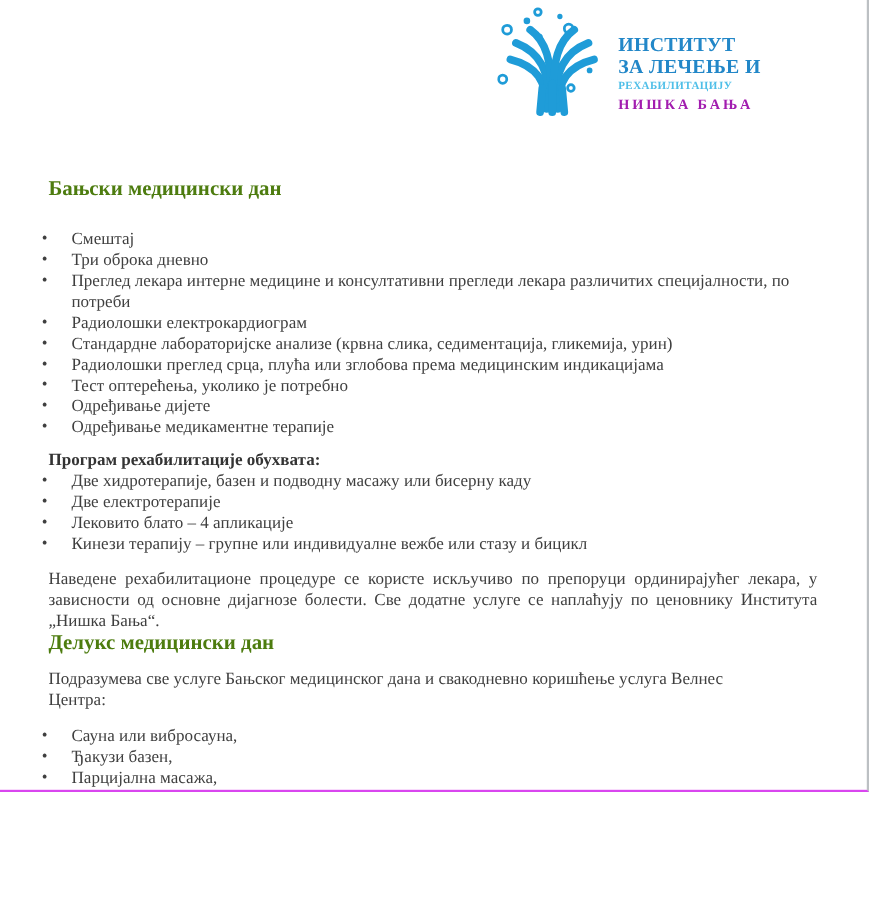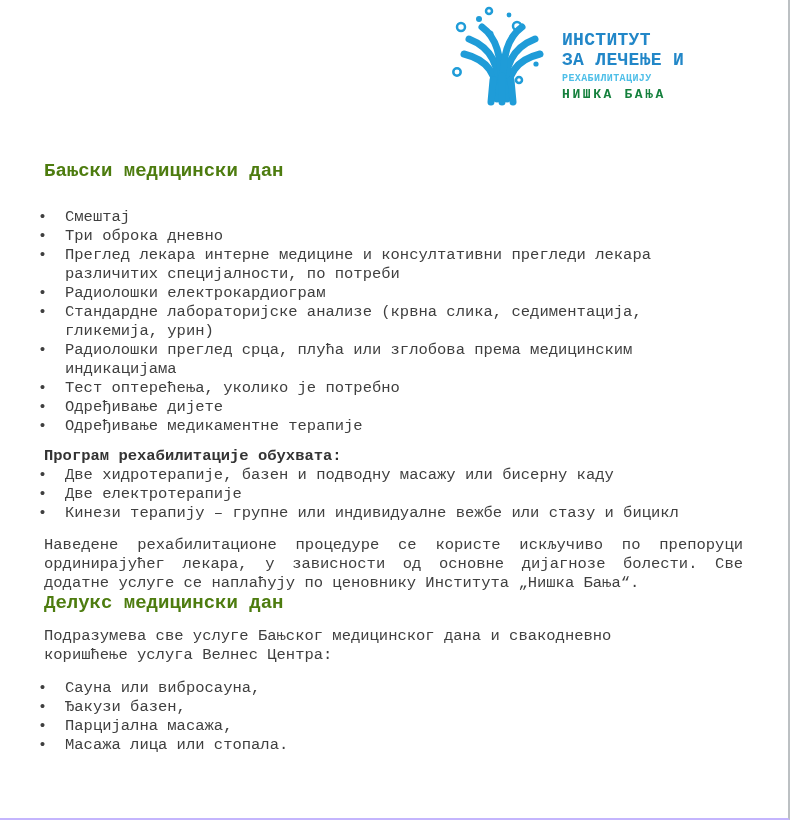--- a/index.html
+++ b/index.html
@@ -1,24 +1,24 @@
 <!DOCTYPE html>
 <html><head>
 <meta charset="utf-8">
 <style>
   html, body { margin: 0; padding: 0; background: #ffffff; }
   .page {
     position: relative;
     width: 790px;
-    height: 820px;
+    height: 720px;
     background: #ffffff;
     box-sizing: border-box;
     border-right: 2px solid #bcc0c3;
-    border-bottom: 2px solid #c4b5fd;
-    font-family: Liberation Mono, monospace;
+    border-bottom: 2px solid #d946ef;
+    font-family: Liberation Serif, serif;
     color: #3f3f3f;
     overflow: hidden;
   }
   
   .logo {
     position: absolute;
     left: 452px;
     top: 6px;
     display: flex;
     align-items: flex-start;
@@ -28,21 +28,21 @@
   .logo-text { padding-top: 24px; display: flex; flex-direction: column; }
   .logo-line-1, .logo-line-2 {
     font-size: 18px; font-weight: bold; color: #2287c8; line-height: 20px;
     letter-spacing: 0.3px;
   }
   .logo-line-3 {
     font-size: 10px; font-weight: bold; color: #4fbfe8; line-height: 17px;
     letter-spacing: 0.4px;
   }
   .logo-line-4 {
-    font-size: 13px; font-weight: bold; color: #15803d; line-height: 16px;
+    font-size: 13px; font-weight: bold; color: #a21caf; line-height: 16px;
     letter-spacing: 2.6px;
   }
   
   .content { padding: 0 45px 0 44px; }
   .h-blue {
     margin: 0;
     font-size: 19px;
     font-weight: bold;
     color: #4d7c0f;
     line-height: 21px;
@@ -143,20 +143,21 @@
       <li>Тест оптерећења, уколико је потребно</li>
       <li>Одређивање дијете</li>
       <li>Одређивање медикаментне терапије</li>
     </ul>
 
     <p class="subheading">Програм рехабилитације обухвата:</p>
 
     <ul class="bullets" id="list-program">
       <li>Две хидротерапије, базен и подводну масажу или бисерну каду</li>
       <li>Две електротерапије</li>
+      <li>Лековито блато – 4 апликације</li>
       <li>Кинези терапију – групне или индивидуалне вежбе или стазу и бицикл</li>
     </ul>
 
     <p class="note">Наведене рехабилитационе процедуре се користе искључиво по препоруци ординирајућег лекара, у зависности од основне дијагнозе болести. Све додатне услуге се наплаћују по ценовнику Института „Нишка Бања“.</p>
 
     <h1 class="h-blue" id="section2-title">Делукс медицински дан</h1>
 
     <p class="intro">Подразумева све услуге Бањског медицинског дана и свакодневно коришћење услуга Велнес Центра:</p>
 
     <ul class="bullets" id="list-deluxe">

